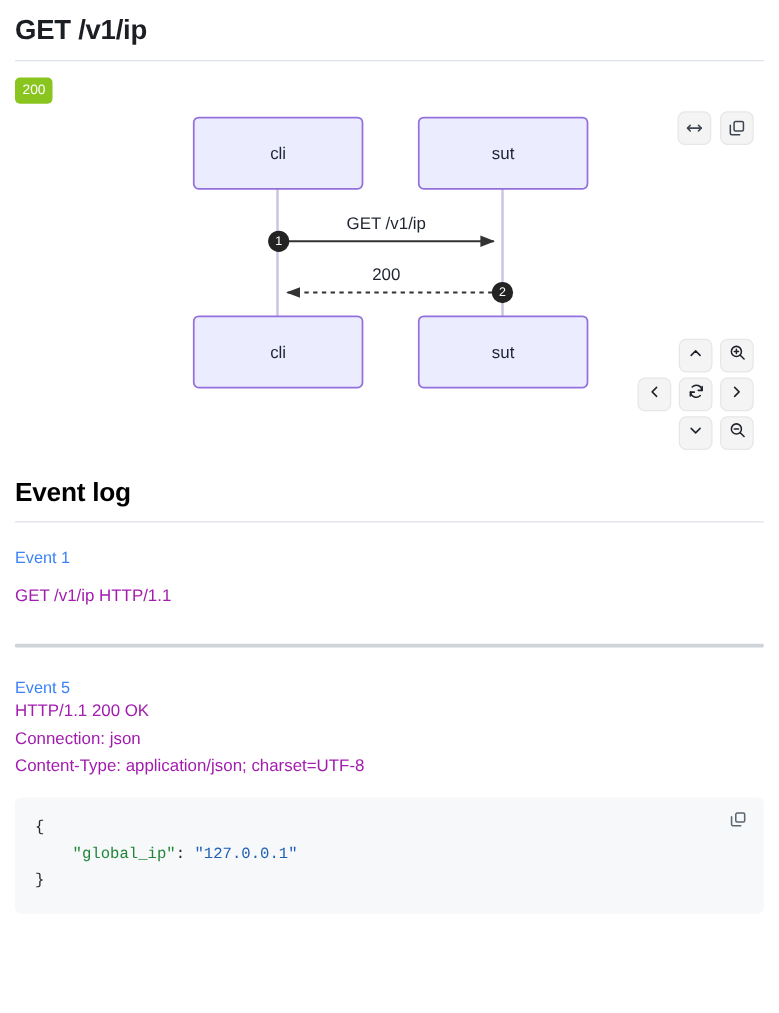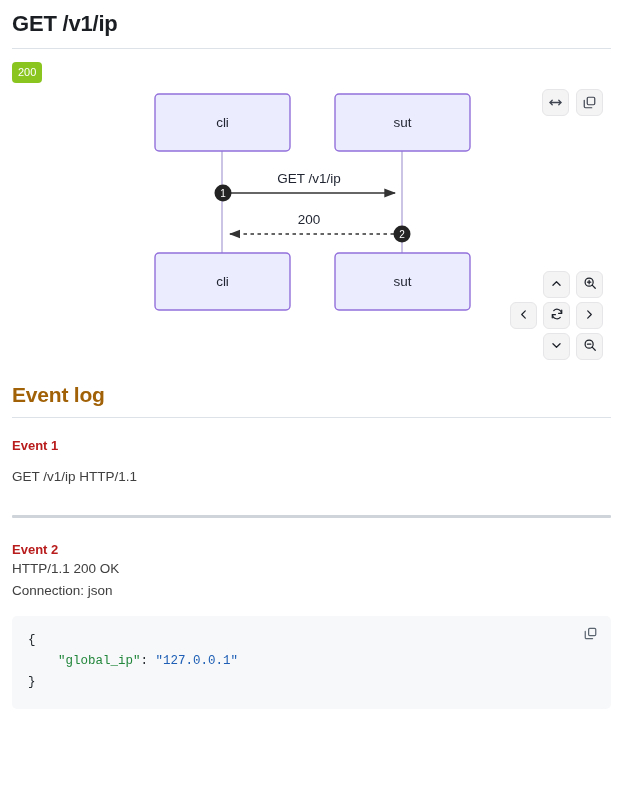--- a/index.html
+++ b/index.html
@@ -106,34 +106,34 @@
   .nav-right { left: 67px; top: 31px; }
   .nav-down  { left: 34px; top: 62px; }
   .nav-zout  { left: 67px; top: 62px; }
 
   .seq-svg { position: absolute; left: 0; top: 0; }
 
   
   .section-title {
     font-size: 21px;
     font-weight: bold;
-    color: #a16207;
+    color: #000000;
     margin: 0;
     line-height: 26px;
     letter-spacing: -0.2px;
   }
   .event-head {
     font-size: 13px;
-    font-weight: bold;
-    color: #b91c1c;
+    font-weight: normal;
+    color: #3b82f6;
     line-height: 17px;
   }
   .event-lines {
     font-size: 13.5px;
-    color: #404040;
+    color: #a21caf;
     line-height: 22px;
   }
   .event-lines div { white-space: pre; }
 
   .rule-thick {
     height: 3px;
     background: #ced4da;
     border-radius: 1px;
   }
 
@@ -307,24 +307,25 @@
   <div style="margin-top:19px;">
     <div class="event-head">Event 1</div>
     <div class="event-lines" style="margin-top:12px;">
       <div>GET /v1/ip HTTP/1.1</div>
     </div>
   </div>
 
   <div class="rule-thick" style="margin-top:27px;"></div>
 
   <div style="margin-top:23px;">
-    <div class="event-head">Event 2</div>
+    <div class="event-head">Event 5</div>
     <div class="event-lines" style="">
       <div>HTTP/1.1 200 OK</div>
       <div>Connection: json</div>
+      <div>Content-Type: application/json; charset=UTF-8</div>
     </div>
 
     <div class="code-block" style="margin-top:14px;">
       <button class="copy-code-btn">
         <span>
           <svg width="15" height="15" viewBox="0 0 16 16" fill="none" stroke="#5b6570" stroke-width="1.3" stroke-linecap="round" stroke-linejoin="round">
             <rect x="6" y="2.6" width="7.6" height="7.6" rx="1.2"></rect>
             <path d="M10.2 13.4H3.6a1.2 1.2 0 0 1-1.2-1.2V5.8"></path>
           </svg>
         </span>

